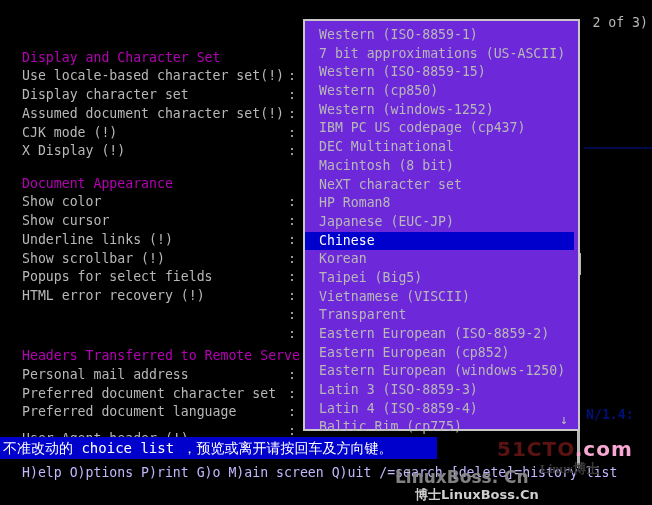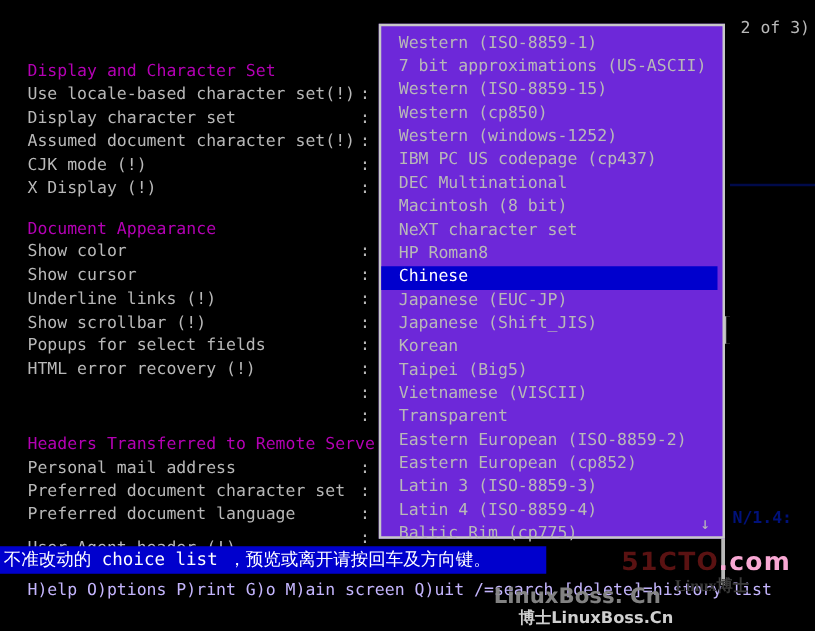--- a/index.html
+++ b/index.html
@@ -286,29 +286,29 @@
       <div class="opt">Western (ISO-8859-1)</div>
       <div class="opt">7 bit approximations (US-ASCII)</div>
       <div class="opt">Western (ISO-8859-15)</div>
       <div class="opt">Western (cp850)</div>
       <div class="opt">Western (windows-1252)</div>
       <div class="opt">IBM PC US codepage (cp437)</div>
       <div class="opt">DEC Multinational</div>
       <div class="opt">Macintosh (8 bit)</div>
       <div class="opt">NeXT character set</div>
       <div class="opt">HP Roman8</div>
+      <div class="opt">Japanese (EUC-JP)</div>
       <div class="opt selected">Chinese</div>
-      <div class="opt">Japanese (EUC-JP)</div>
-      <div class="opt">Japanese (Shift_JIS)</div>
       <div class="opt">Korean</div>
       <div class="opt">Taipei (Big5)</div>
       <div class="opt">Vietnamese (VISCII)</div>
       <div class="opt">Transparent</div>
       <div class="opt">Eastern European (ISO-8859-2)</div>
       <div class="opt">Eastern European (cp852)</div>
+      <div class="opt">Eastern European (windows-1250)</div>
       <div class="opt">Latin 3 (ISO-8859-3)</div>
       <div class="opt">Latin 4 (ISO-8859-4)</div>
       <div class="opt">Baltic Rim (cp775)</div>
       <div class="popup-down-arrow">↓</div>
     </div>
   </div>
 
   <div class="statusbar"><span>不准改动的 </span><span class="mono">choice list</span><span> ，预览或离开请按回车及方向键。</span></div>
 
   <div class="keyline">H)elp O)ptions P)rint G)o M)ain screen Q)uit /=search [delete]=history list</div>

